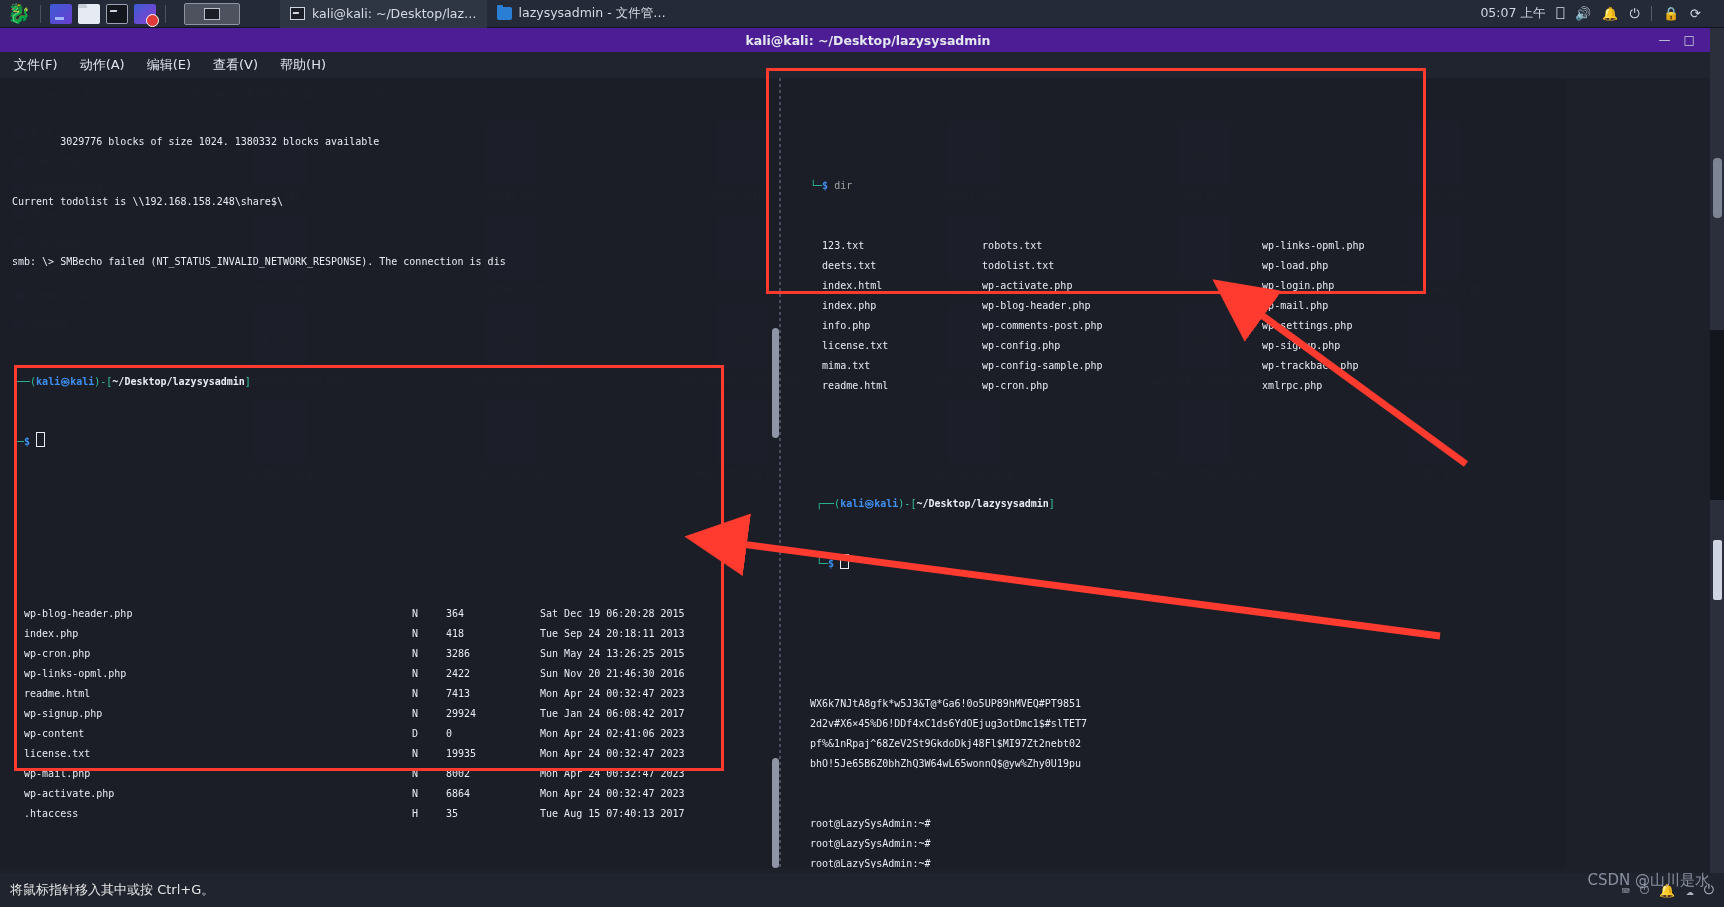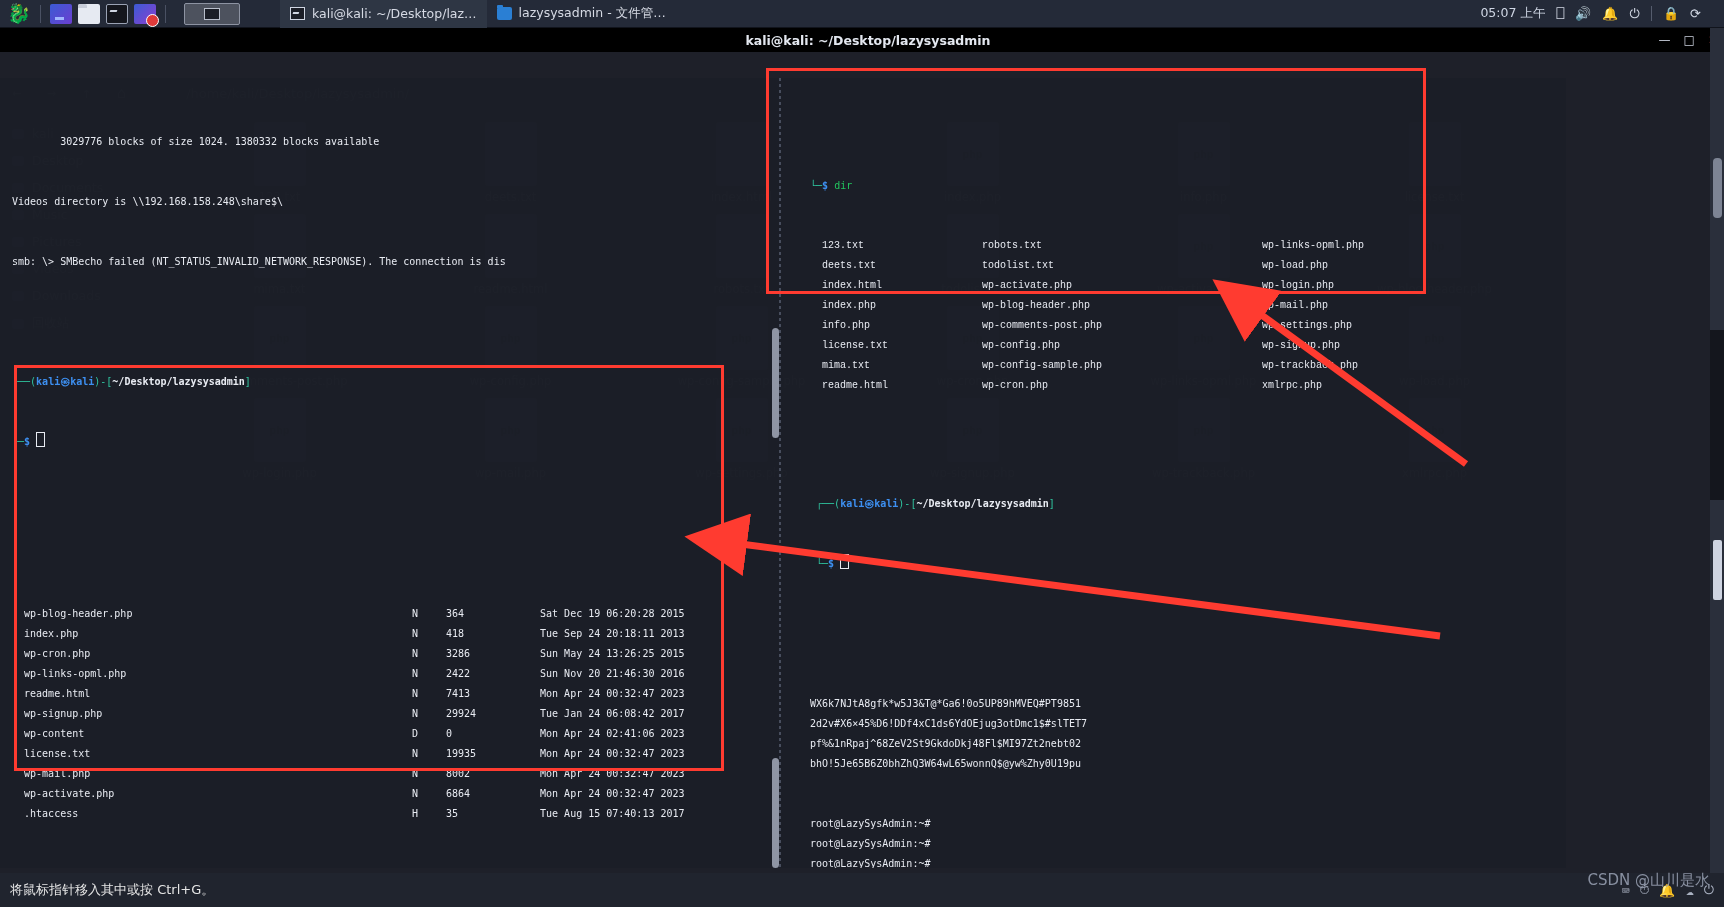--- a/index.html
+++ b/index.html
@@ -55,21 +55,21 @@
   .wb-icon.folder { background:#2a7fd4; border-radius:2px; position:relative;}
   .wb-icon.folder::before{content:"";position:absolute;left:0;top:-2px;width:6px;height:3px;background:#2a7fd4;border-radius:1px 1px 0 0;}
   .tray { margin-left: auto; display: flex; align-items: center; padding-right: 23px; gap: 11px; }
   .clock { color: #cfd6e4; font-family: "DejaVu Sans","Liberation Sans",sans-serif; font-size: 12.5px; }
   .tray-ico { color: #d2d8e4; font-size: 13px; line-height: 1; display:flex;align-items:center;}
   .tray-div { width: 1px; height: 15px; background: #555c6d; }
 
   
   .titlebar {
     position: absolute; left: 0; top: 28px; width: 1724px; height: 24px;
-    background: #000000; display: flex; align-items: center; justify-content: center; padding-left: 12px;
+    background: #4c1d95; display: flex; align-items: center; justify-content: center; padding-left: 12px;
   }
   .titlebar-text {
     color: #e3e7ef; font-family: "DejaVu Sans","Liberation Sans",sans-serif;
     font-size: 12.5px; font-weight: bold;
   }
   .win-ctrl { position: absolute; right: 6px; top: 0; height: 24px; display:flex; align-items:center; gap: 13px; }
   .win-ctrl span { color: #c9cfdb; font-size: 12px; font-family:"DejaVu Sans",sans-serif;}
   .win-ctrl span.close { color: #e05a5a; }
 
   .menubar {
@@ -113,32 +113,32 @@
   .pane-right { left: 798px; top: 6px; width: 760px; }
   .vsplit {
     position: absolute; left: 779px; top: 0; width: 2px; height: 790px;
     background: repeating-linear-gradient(to bottom,#484e5e 0 3px, transparent 3px 6px);
   }
   .scroll-h {
     position: absolute; left: 772px; width: 7px; background: #8f95a4; border-radius: 4px;
   }
   .cursor-hollow { display: inline-block; width: 9px; height: 15px; border: 1.5px solid #e8ebf2; vertical-align: -2px; }
 
-  .c-green { color: #22c55e; }
+  .c-green { color: #a3a3a3; }
   .c-teal  { color: #2fc6a0; }
   .c-bblue { color: #3d8ff0; font-weight: bold; }
   .c-white { color: #e8ebf2; }
   .bold    { font-weight: bold; }
 
   
   .prompt-line1 { }
   .prompt-line2 { }
 
   .dirout { }
-  .dir-row { display: block; font-family: Liberation Mono, monospace; }
+  .dir-row { display: block; }
   .dir-c1 { display:inline-block; width: 160px; }
   .dir-c2 { display:inline-block; width: 280px; }
 
   .smb-row { display: block; }
   .smb-name { display:inline-block; width: 400px; }
   .smb-flag { display:inline-block; width: 34px; }
   .smb-size { display:inline-block; width: 82px; text-align: left; }
   .smb-date { display:inline-block; }
 
   
@@ -209,20 +209,27 @@
 
   <div class="titlebar">
     <span class="titlebar-text">kali@kali: ~/Desktop/lazysysadmin</span>
     <span class="win-ctrl">
       <span>—</span>
       <span>□</span>
       <span class="close">✕</span>
     </span>
   </div>
 
+  <div class="menubar">
+    <span class="menu-item">文件(F)</span>
+    <span class="menu-item">动作(A)</span>
+    <span class="menu-item">编辑(E)</span>
+    <span class="menu-item">查看(V)</span>
+    <span class="menu-item">帮助(H)</span>
+  </div>
 
   <div class="filemgr">
     <div class="fm-toolbar">
       <span>←</span>
       <span>→</span>
       <span>↑</span>
       <span>⌂</span>
       <span class="fm-path">/home/kali/Desktop/lazysysadmin/</span>
     </div>
     <div class="fm-body">
@@ -361,21 +368,21 @@
     </div>
   </div>
 
   <div class="terminal">
     <div class="vsplit"></div>
     <div class="scroll-h" style="top:250px;height:110px;"></div>
     <div class="scroll-h" style="top:680px;height:110px;"></div>
 
     <div class="pane pane-left">
       <div>        3029776 blocks of size 1024. 1380332 blocks available</div>
-      <div>Videos directory is \\192.168.158.248\share$\</div>
+      <div>Current todolist is \\192.168.158.248\share$\</div>
       <div>smb: \&gt; SMBecho failed (NT_STATUS_INVALID_NETWORK_RESPONSE). The connection is dis</div>
       <div style="height:20px"></div>
       <div class="prompt-line1"><span class="c-teal">┌──(</span><span class="c-bblue">kali</span><span class="c-bblue">㉿</span><span class="c-bblue">kali</span><span class="c-teal">)-[</span><span class="bold c-white">~/Desktop/lazysysadmin</span><span class="c-teal">]</span></div>
       <div class="prompt-line2"><span class="c-teal">└─</span><span class="c-bblue">$</span> <span class="cursor-hollow"></span></div>
       <div style="height:72px"></div>
       <div id="smb-listing"><div class="smb-row"><span class="smb-name">  wp-blog-header.php</span><span class="smb-flag">N</span><span class="smb-size">364</span><span class="smb-date">  Sat Dec 19 06:20:28 2015</span></div><div class="smb-row"><span class="smb-name">  index.php</span><span class="smb-flag">N</span><span class="smb-size">418</span><span class="smb-date">  Tue Sep 24 20:18:11 2013</span></div><div class="smb-row"><span class="smb-name">  wp-cron.php</span><span class="smb-flag">N</span><span class="smb-size">3286</span><span class="smb-date">  Sun May 24 13:26:25 2015</span></div><div class="smb-row"><span class="smb-name">  wp-links-opml.php</span><span class="smb-flag">N</span><span class="smb-size">2422</span><span class="smb-date">  Sun Nov 20 21:46:30 2016</span></div><div class="smb-row"><span class="smb-name">  readme.html</span><span class="smb-flag">N</span><span class="smb-size">7413</span><span class="smb-date">  Mon Apr 24 00:32:47 2023</span></div><div class="smb-row"><span class="smb-name">  wp-signup.php</span><span class="smb-flag">N</span><span class="smb-size">29924</span><span class="smb-date">  Tue Jan 24 06:08:42 2017</span></div><div class="smb-row"><span class="smb-name">  wp-content</span><span class="smb-flag">D</span><span class="smb-size">0</span><span class="smb-date">  Mon Apr 24 02:41:06 2023</span></div><div class="smb-row"><span class="smb-name">  license.txt</span><span class="smb-flag">N</span><span class="smb-size">19935</span><span class="smb-date">  Mon Apr 24 00:32:47 2023</span></div><div class="smb-row"><span class="smb-name">  wp-mail.php</span><span class="smb-flag">N</span><span class="smb-size">8002</span><span class="smb-date">  Mon Apr 24 00:32:47 2023</span></div><div class="smb-row"><span class="smb-name">  wp-activate.php</span><span class="smb-flag">N</span><span class="smb-size">6864</span><span class="smb-date">  Mon Apr 24 00:32:47 2023</span></div><div class="smb-row"><span class="smb-name">  .htaccess</span><span class="smb-flag">H</span><span class="smb-size">35</span><span class="smb-date">  Tue Aug 15 07:40:13 2017</span></div></div>
       
       
       
     </div>

